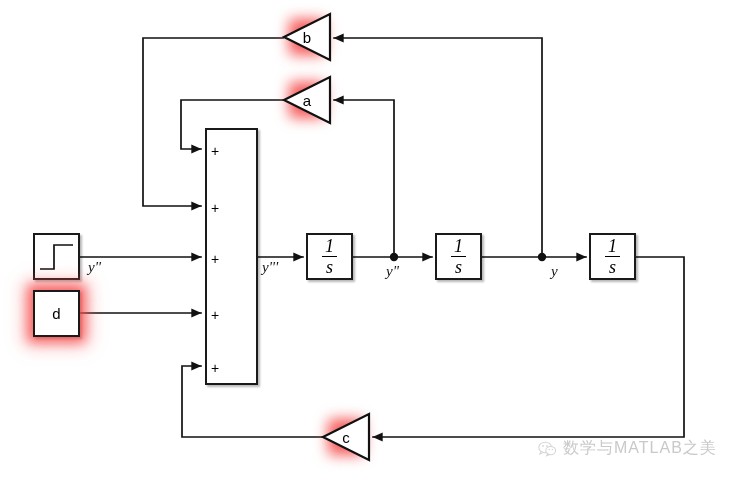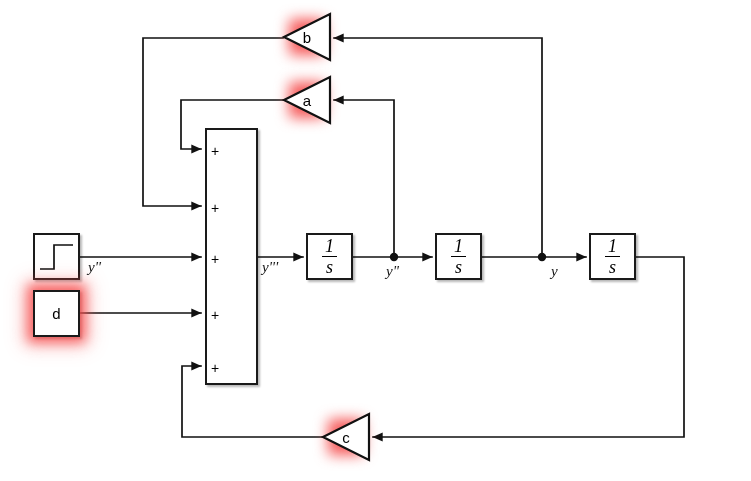--- a/index.html
+++ b/index.html
@@ -243,14 +243,27 @@
       <polygon points="47,1 47,47 1,24" fill="#ffffff" stroke="#111" stroke-width="2.2" stroke-linejoin="miter"></polygon>
     </svg>
     <span class="gain-txt">c</span>
   </div>
 
   <span class="sig" style="left:88px; top:259px;">y''</span>
   <span class="sig" style="left:262px; top:259px;">y'''</span>
   <span class="sig" style="left:386px; top:263px;">y"</span>
   <span class="sig" style="left:551px; top:263px;">y</span>
 
+  <div class="wm" style="left:538px; top:438px;">
+    <svg class="wm-logo" viewBox="0 0 24 20">
+      <ellipse cx="9" cy="8" rx="8" ry="6.6" fill="none" stroke="#d4d4d4" stroke-width="1.3"></ellipse>
+      <path d="M4,13 L2.2,16.4 L6,14.6" fill="none" stroke="#d4d4d4" stroke-width="1.3"></path>
+      <circle cx="6.4" cy="6.2" r="1.1" fill="#d4d4d4"></circle>
+      <circle cx="11.4" cy="6.2" r="1.1" fill="#d4d4d4"></circle>
+      <ellipse cx="16" cy="12" rx="6.2" ry="5.2" fill="#ffffff" stroke="#d4d4d4" stroke-width="1.3"></ellipse>
+      <path d="M12.4,16 L11,18.6 L14,17.3" fill="none" stroke="#d4d4d4" stroke-width="1.3"></path>
+      <circle cx="14.1" cy="10.7" r="0.9" fill="#d4d4d4"></circle>
+      <circle cx="18.1" cy="10.7" r="0.9" fill="#d4d4d4"></circle>
+    </svg>
+    <span>数学与MATLAB之美</span>
+  </div>
 
 </div>
 
 </body></html>

